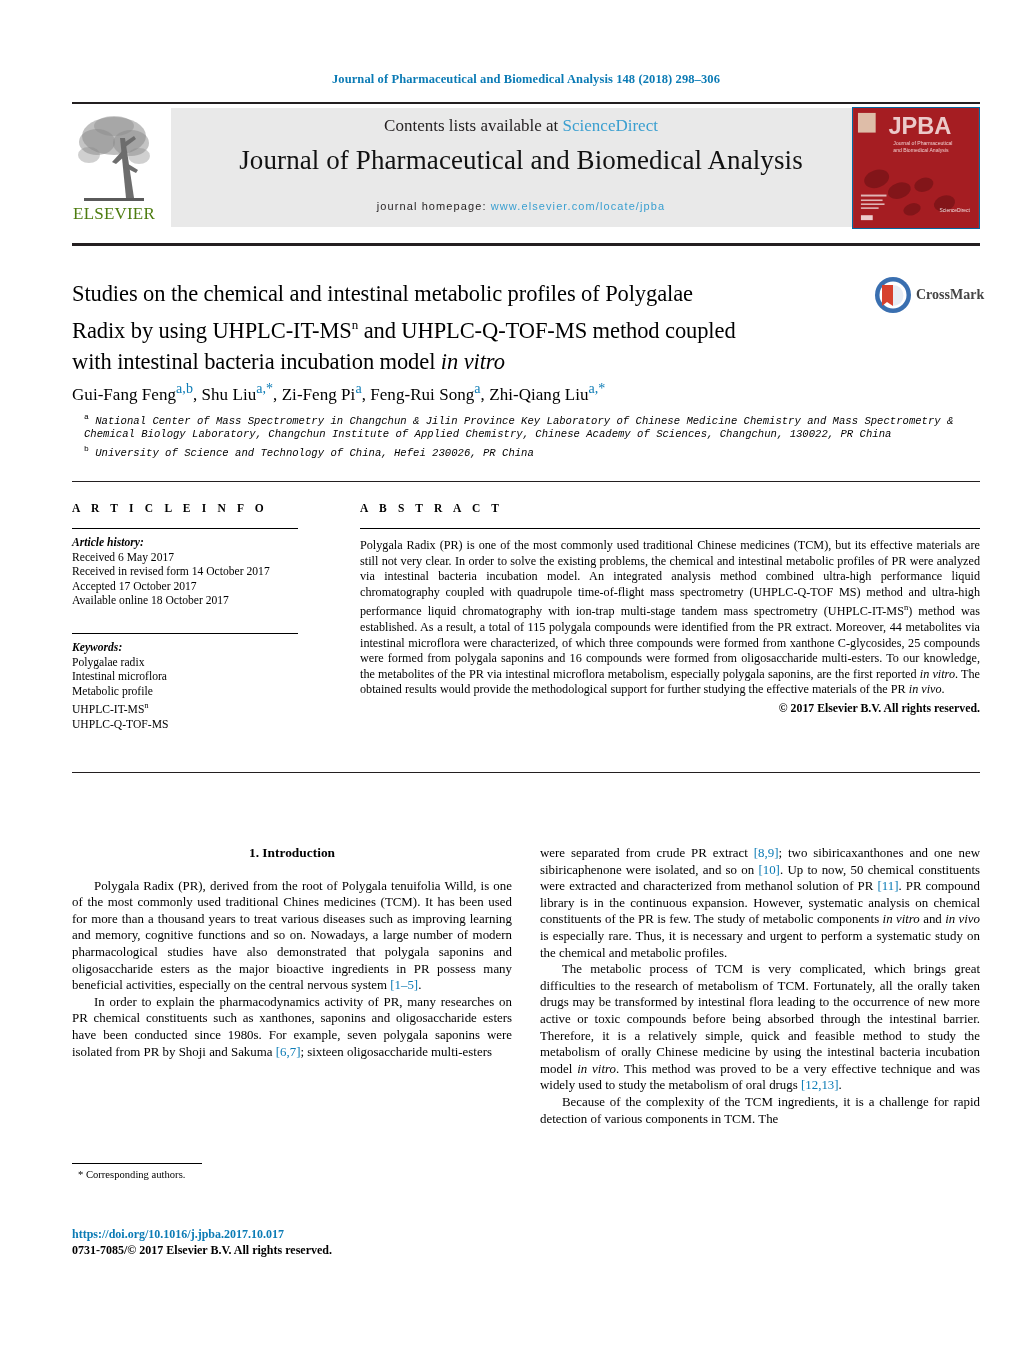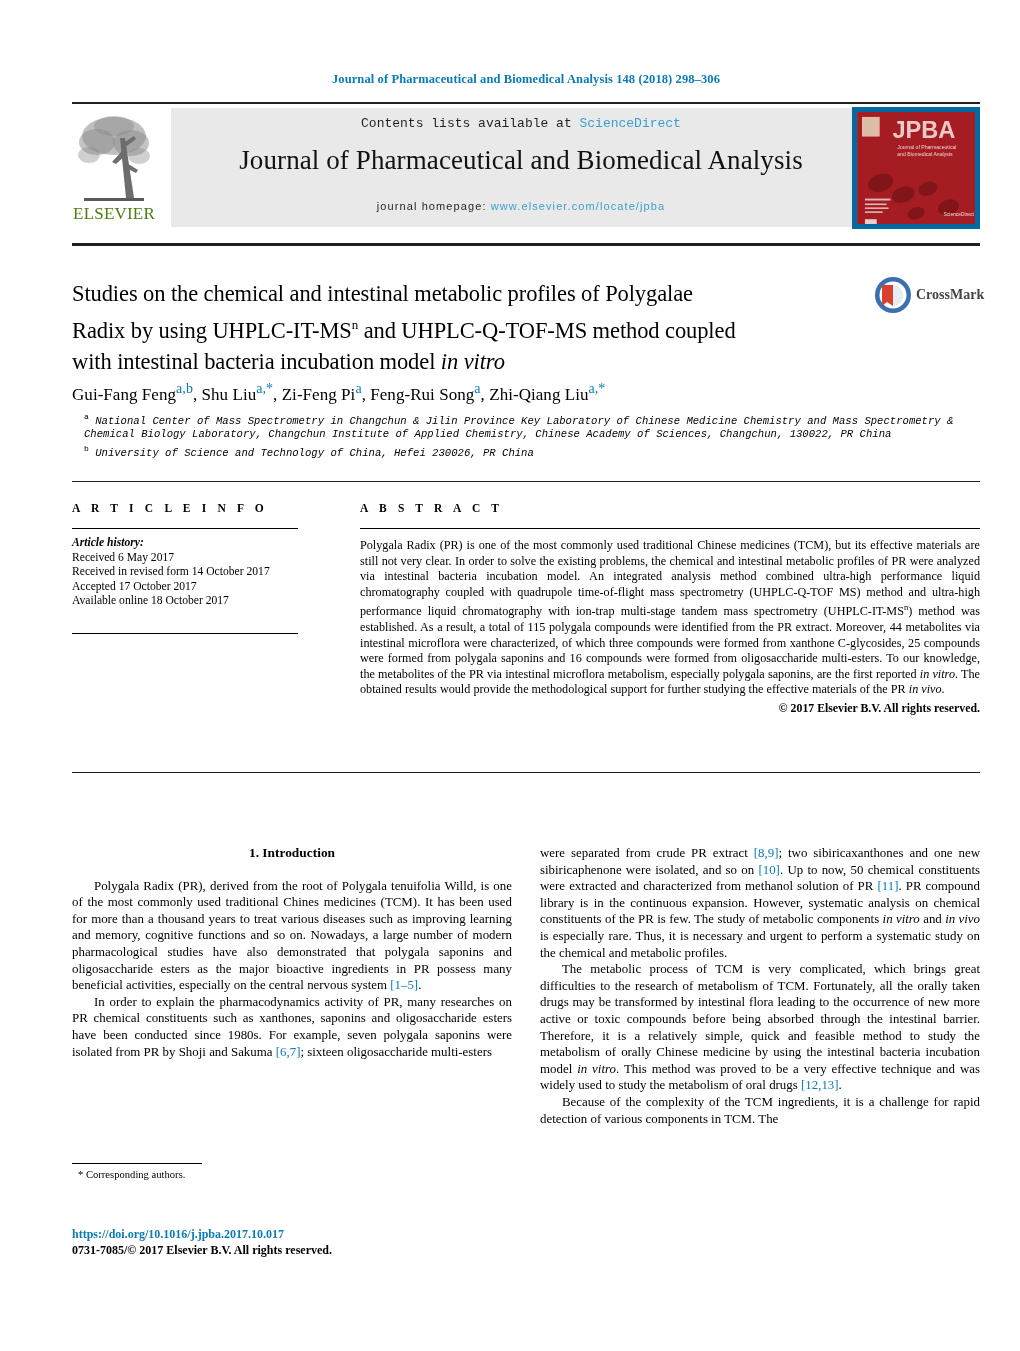--- a/index.html
+++ b/index.html
@@ -73,22 +73,22 @@
     left: 99px; top: 4px;
     width: 700px;
     height: 119px;
     background: #e9e9e9;
   }
   .contents-line {
     position: absolute;
     left: 0; top: 8px;
     width: 700px;
     text-align: center;
-    font-family: Liberation Mono, monospace;
-    font-size: 13px;
+    font-family: Liberation Serif, serif;
+    font-size: 17px;
     color: #231f20;
   }
   .contents-line .sd {
     color: #3a9fd0;
   }
   .journal-title {
     position: absolute;
     left: 0; top: 37px;
     width: 700px;
     text-align: center;
@@ -109,21 +109,21 @@
   }
   .homepage-line .url {
     color: #3a9fd0;
   }
   .cover-thumb {
     position: absolute;
     left: 780px; top: 3px;
     width: 128px;
     height: 122px;
     background: #fff;
-    border: 5px solid #0369a1;
+    border: 1px solid #0369a1;
     box-sizing: border-box;
     overflow: hidden;
   }
 
   
   .mast-rule {
     position: absolute;
     left: 56px; top: 243px;
     width: 908px;
     height: 3px;
@@ -447,20 +447,28 @@
 
   <div class="info-col">
     <div class="col-head">A R T I C L E   I N F O</div>
     <div class="info-rule"></div>
     <div class="info-lbl">Article history:</div>
     <div class="info-line">Received 6 May 2017</div>
     <div class="info-line">Received in revised form 14 October 2017</div>
     <div class="info-line">Accepted 17 October 2017</div>
     <div class="info-line">Available online 18 October 2017</div>
     <div class="info-rule" style="margin-top:24px;"></div>
+    <div class="kw-block">
+      <div class="info-lbl">Keywords:</div>
+      <div class="info-line">Polygalae radix</div>
+      <div class="info-line">Intestinal microflora</div>
+      <div class="info-line">Metabolic profile</div>
+      <div class="info-line">UHPLC-IT-MS<sup>n</sup></div>
+      <div class="info-line">UHPLC-Q-TOF-MS</div>
+    </div>
   </div>
 
   <div class="abs-col">
     <div class="col-head">A B S T R A C T</div>
     <div class="abs-rule"></div>
     <div class="abs-body">Polygala Radix (PR) is one of the most commonly used traditional Chinese medicines (TCM), but its effective materials are still not very clear. In order to solve the existing problems, the chemical and intestinal metabolic profiles of PR were analyzed via intestinal bacteria incubation model. An integrated analysis method combined ultra-high performance liquid chromatography coupled with quadrupole time-of-flight mass spectrometry (UHPLC-Q-TOF MS) method and ultra-high performance liquid chromatography with ion-trap multi-stage tandem mass spectrometry (UHPLC-IT-MS<sup>n</sup>) method was established. As a result, a total of 115 polygala compounds were identified from the PR extract. Moreover, 44 metabolites via intestinal microflora were characterized, of which three compounds were formed from xanthone C-glycosides, 25 compounds were formed from polygala saponins and 16 compounds were formed from oligosaccharide multi-esters. To our knowledge, the metabolites of the PR via intestinal microflora metabolism, especially polygala saponins, are the first reported <i>in vitro</i>. The obtained results would provide the methodological support for further studying the effective materials of the PR <i>in vivo</i>.</div>
     <div class="abs-copy">© 2017 Elsevier B.V. All rights reserved.</div>
   </div>
 
   <div class="body-col col-left">

